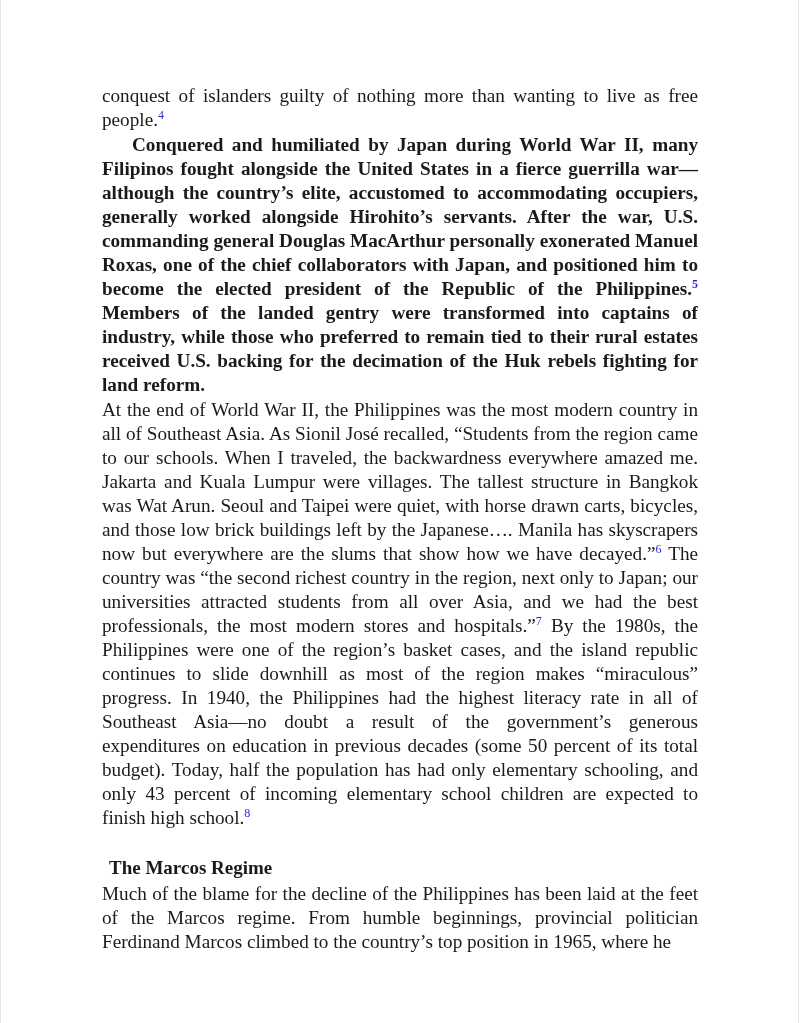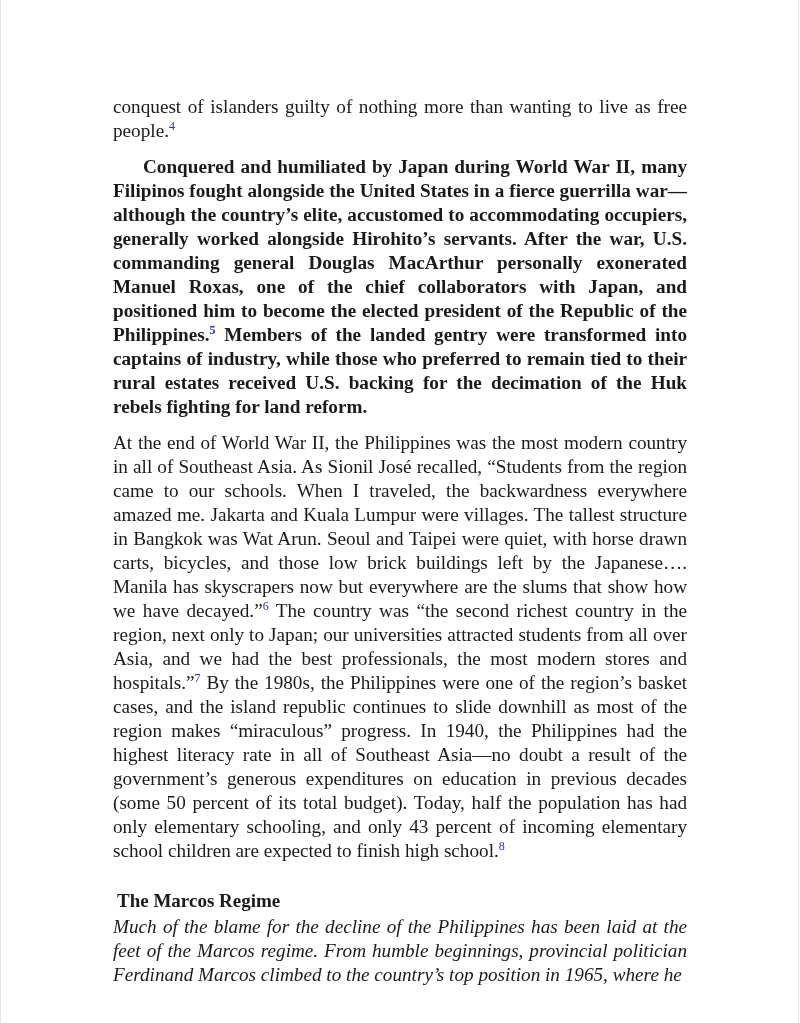--- a/index.html
+++ b/index.html
@@ -8,25 +8,25 @@
     position: relative; overflow: hidden;
     font-family: "Liberation Serif", "DejaVu Serif", serif;
     color: #1a1a1a;
   }
   .edge-left { position: absolute; left: 0; top: 0; width: 1px; height: 1023px; background: #e6e6e6; }
   .edge-right { position: absolute; right: 1px; top: 0; width: 1px; height: 1023px; background: #e6e6e6; }
   .page {
     position: absolute; left: 101px; top: 83px; width: 598px;
     font-size: 19.2px; line-height: 24px;
   }
-  .para { margin: 12px; text-align: justify; }
+  .para { margin: 1px; text-align: justify; }
   .para.indent { text-indent: 30px; font-weight: bold; }
   .fn { color: #2b2bd6; font-size: 12px; vertical-align: 7px; line-height: 0; text-decoration: none; cursor: pointer; }
-  .heading { margin: 26px 0 0 16px; font-weight: bold; font-size: 19px; line-height: 24px; }
-  .heading + .para { margin-top: 2px; font-style: italic; }
+  .heading { margin: 26px 0 0 8px; font-weight: bold; font-size: 19px; line-height: 24px; }
+  .heading + .para { margin-top: 2px; }
 </style>
 </head>
 <body>
 
 <div class="edge-left"></div>
 <div class="edge-right"></div>
 
 <div class="page">
   <div id="paragraphs">
       <p class="para"><span>conquest of islanders guilty of nothing more than wanting to live as free people.</span><sup class="fn" style="color: rgb(43, 43, 214);">4</sup></p>

